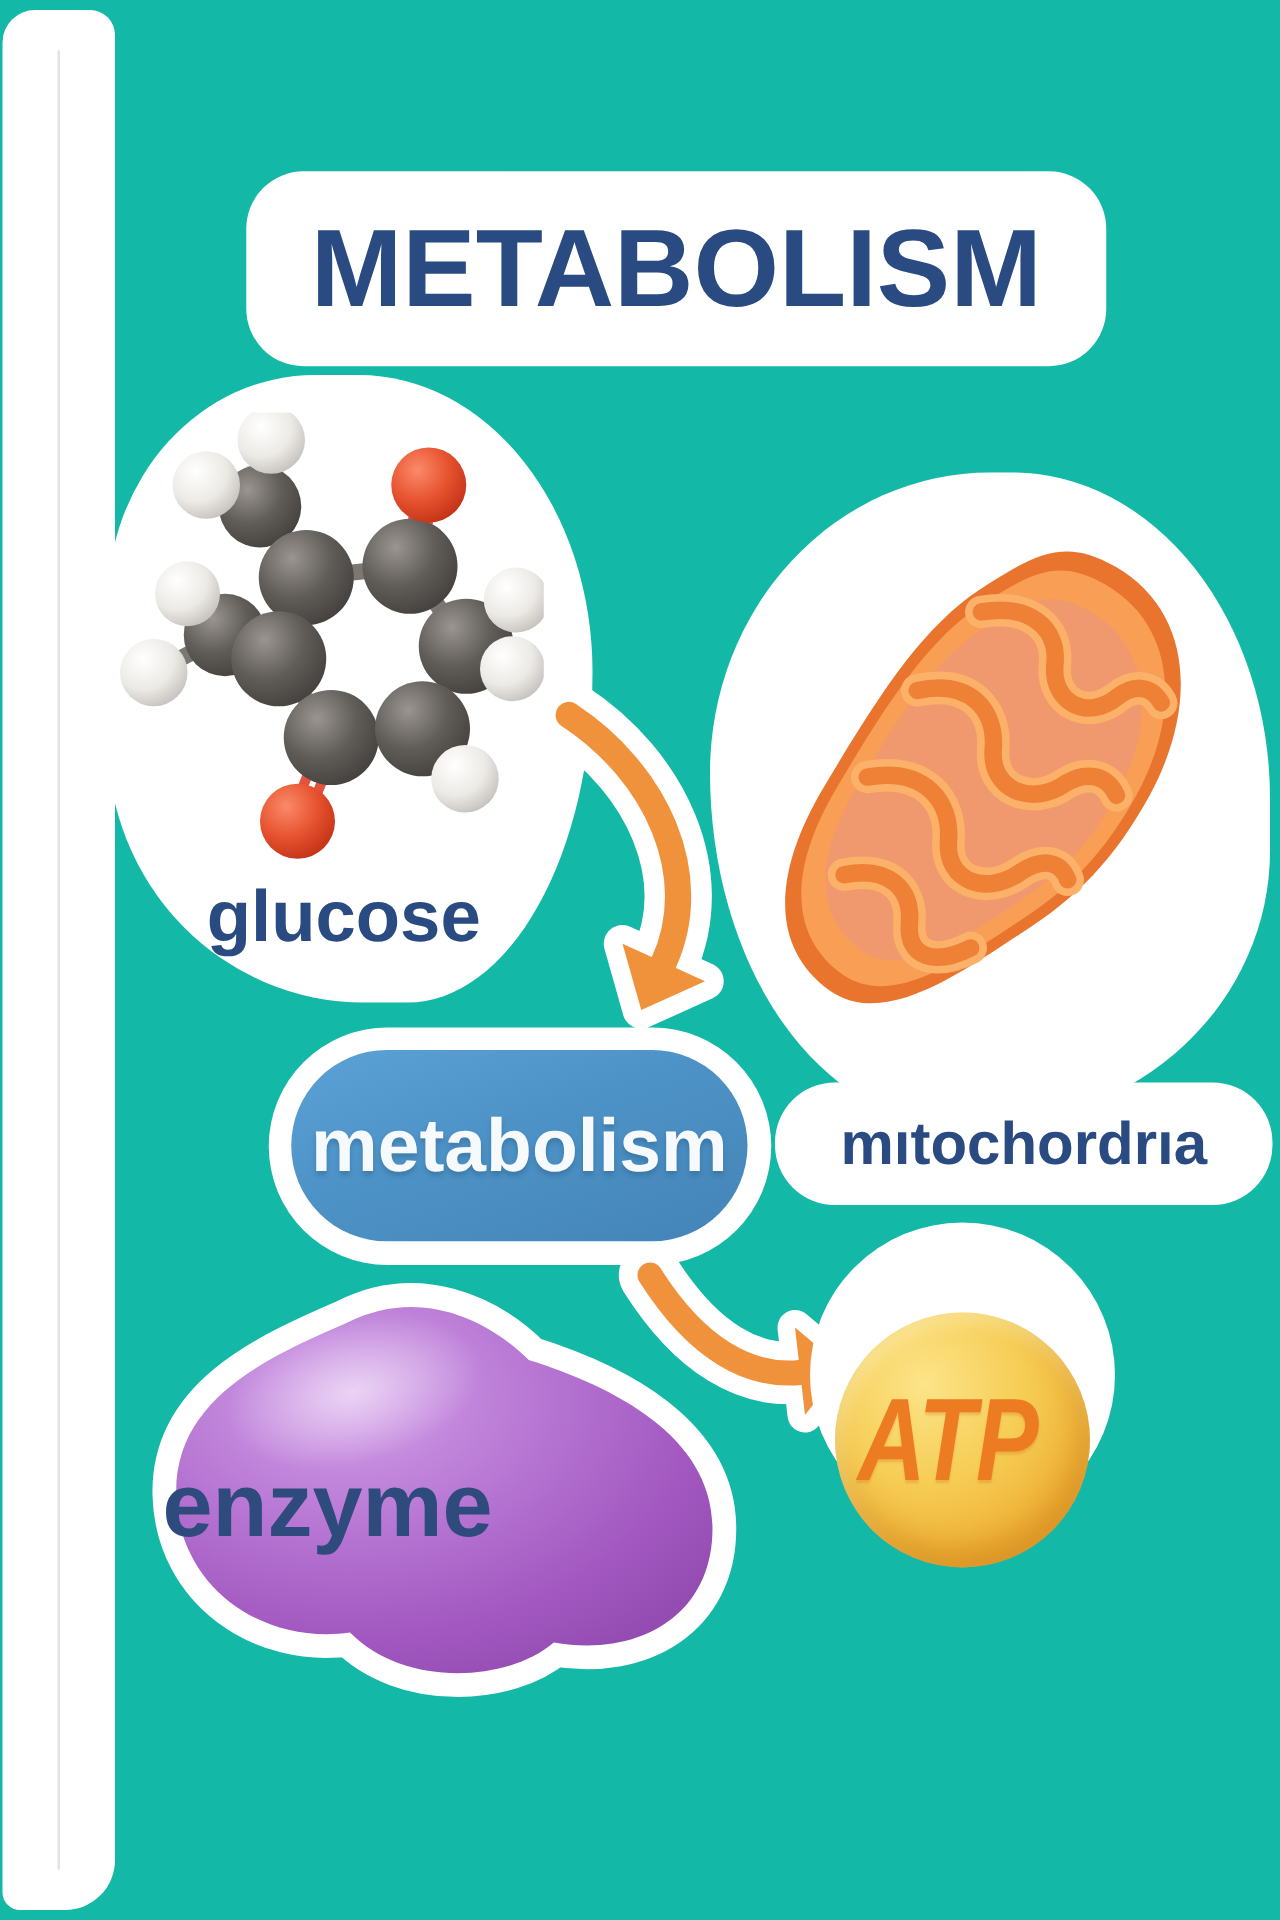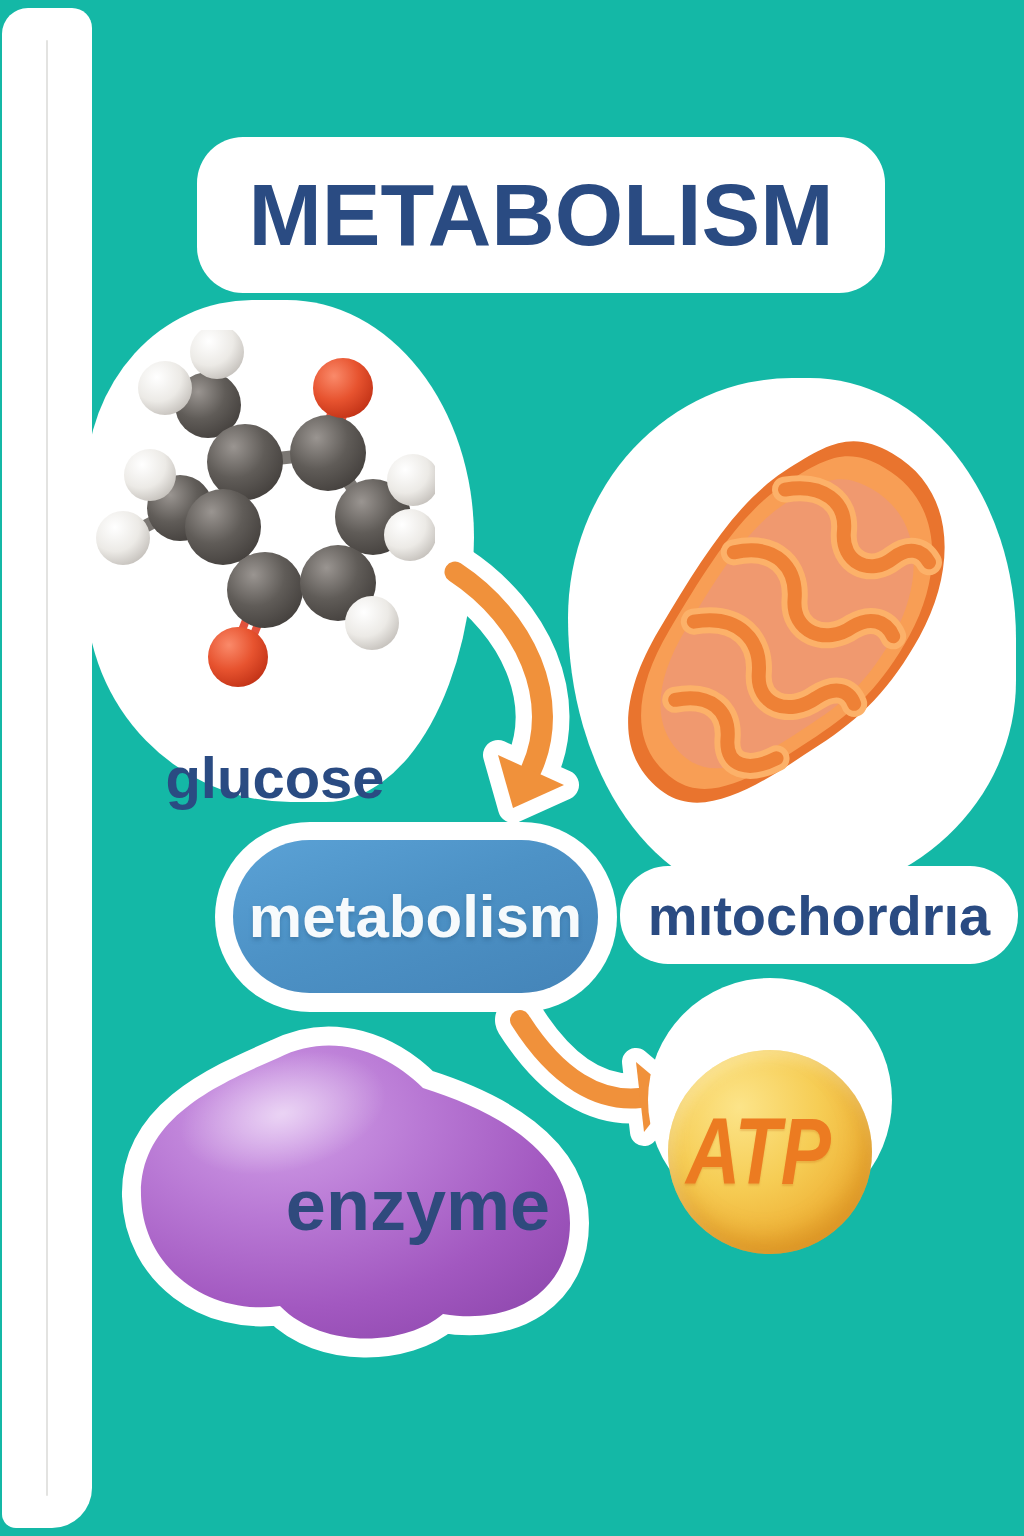--- a/index.html
+++ b/index.html
@@ -25,33 +25,33 @@
     font-size:88px;font-weight:bold;color:#2a4b82;letter-spacing:0px;white-space:nowrap;
   }
   
   .glucose-sticker{
     left:86px;top:300px;width:388px;height:502px;background:#fff;
     border-radius:47% 53% 42% 58% / 40% 52% 58% 46%;
   }
   .molecule-svg{left:95px;top:330px;}
   .glucose-label{
     left:95px;top:700px;width:360px;text-align:center;
-    font-size:58px;font-weight:bold;color:#2a4b82;margin-top:44px;
+    font-size:58px;font-weight:bold;color:#2a4b82;
   }
   
   .mito-sticker{
     left:568px;top:378px;width:448px;height:522px;background:#fff;
     border-radius:50% 46% 52% 44% / 46% 50% 42% 54%;
   }
   .mito-svg{left:580px;top:396px;overflow:visible;}
   .mito-label-bg{
     left:620px;top:866px;width:398px;height:98px;background:#fff;border-radius:48px;
     display:flex;align-items:center;justify-content:center;
   }
-  .mito-label{font-size:56px;font-weight:bold;color:#2a4b82;white-space:nowrap;}
+  .mito-label{font-size:48px;font-weight:bold;color:#2a4b82;white-space:nowrap;}
   
   .pill-sticker{
     left:215px;top:822px;width:402px;height:190px;background:#fff;border-radius:96px;
   }
   .pill{
     left:233px;top:840px;width:365px;height:153px;border-radius:77px;
     background:linear-gradient(160deg,#5ba2d6 0%,#4d92c6 45%,#4484b8 100%);
     display:flex;align-items:center;justify-content:center;
   }
   .pill-label{
@@ -66,21 +66,21 @@
     box-shadow:inset -6px -14px 24px rgba(190,110,15,.40), inset 4px 8px 14px rgba(255,244,190,.55);
     display:flex;align-items:center;justify-content:flex-start;font-style:italic;
   }
   .atp-label{
     font-size:94px;font-weight:bold;color:#ec7b21;transform:scaleX(0.8);
     text-shadow:0 2px 2px rgba(200,100,20,.25);
   }
   
   .enzyme-svg{left:118px;top:1008px;overflow:visible;}
   .enzyme-label{
-    left:130px;top:1158px;width:420px;text-align:right;line-height:94px;
+    left:130px;top:1158px;width:420px;text-align:left;line-height:94px;
     font-size:72px;font-weight:bold;color:#2f4a7d;
   }
   .arrow-svg{overflow:visible;}
   .arrow1{left:425px;top:550px;}
   .arrow2{left:500px;top:1000px;}
 </style>
 </head>
 <body>
 
 <div class="stage">

